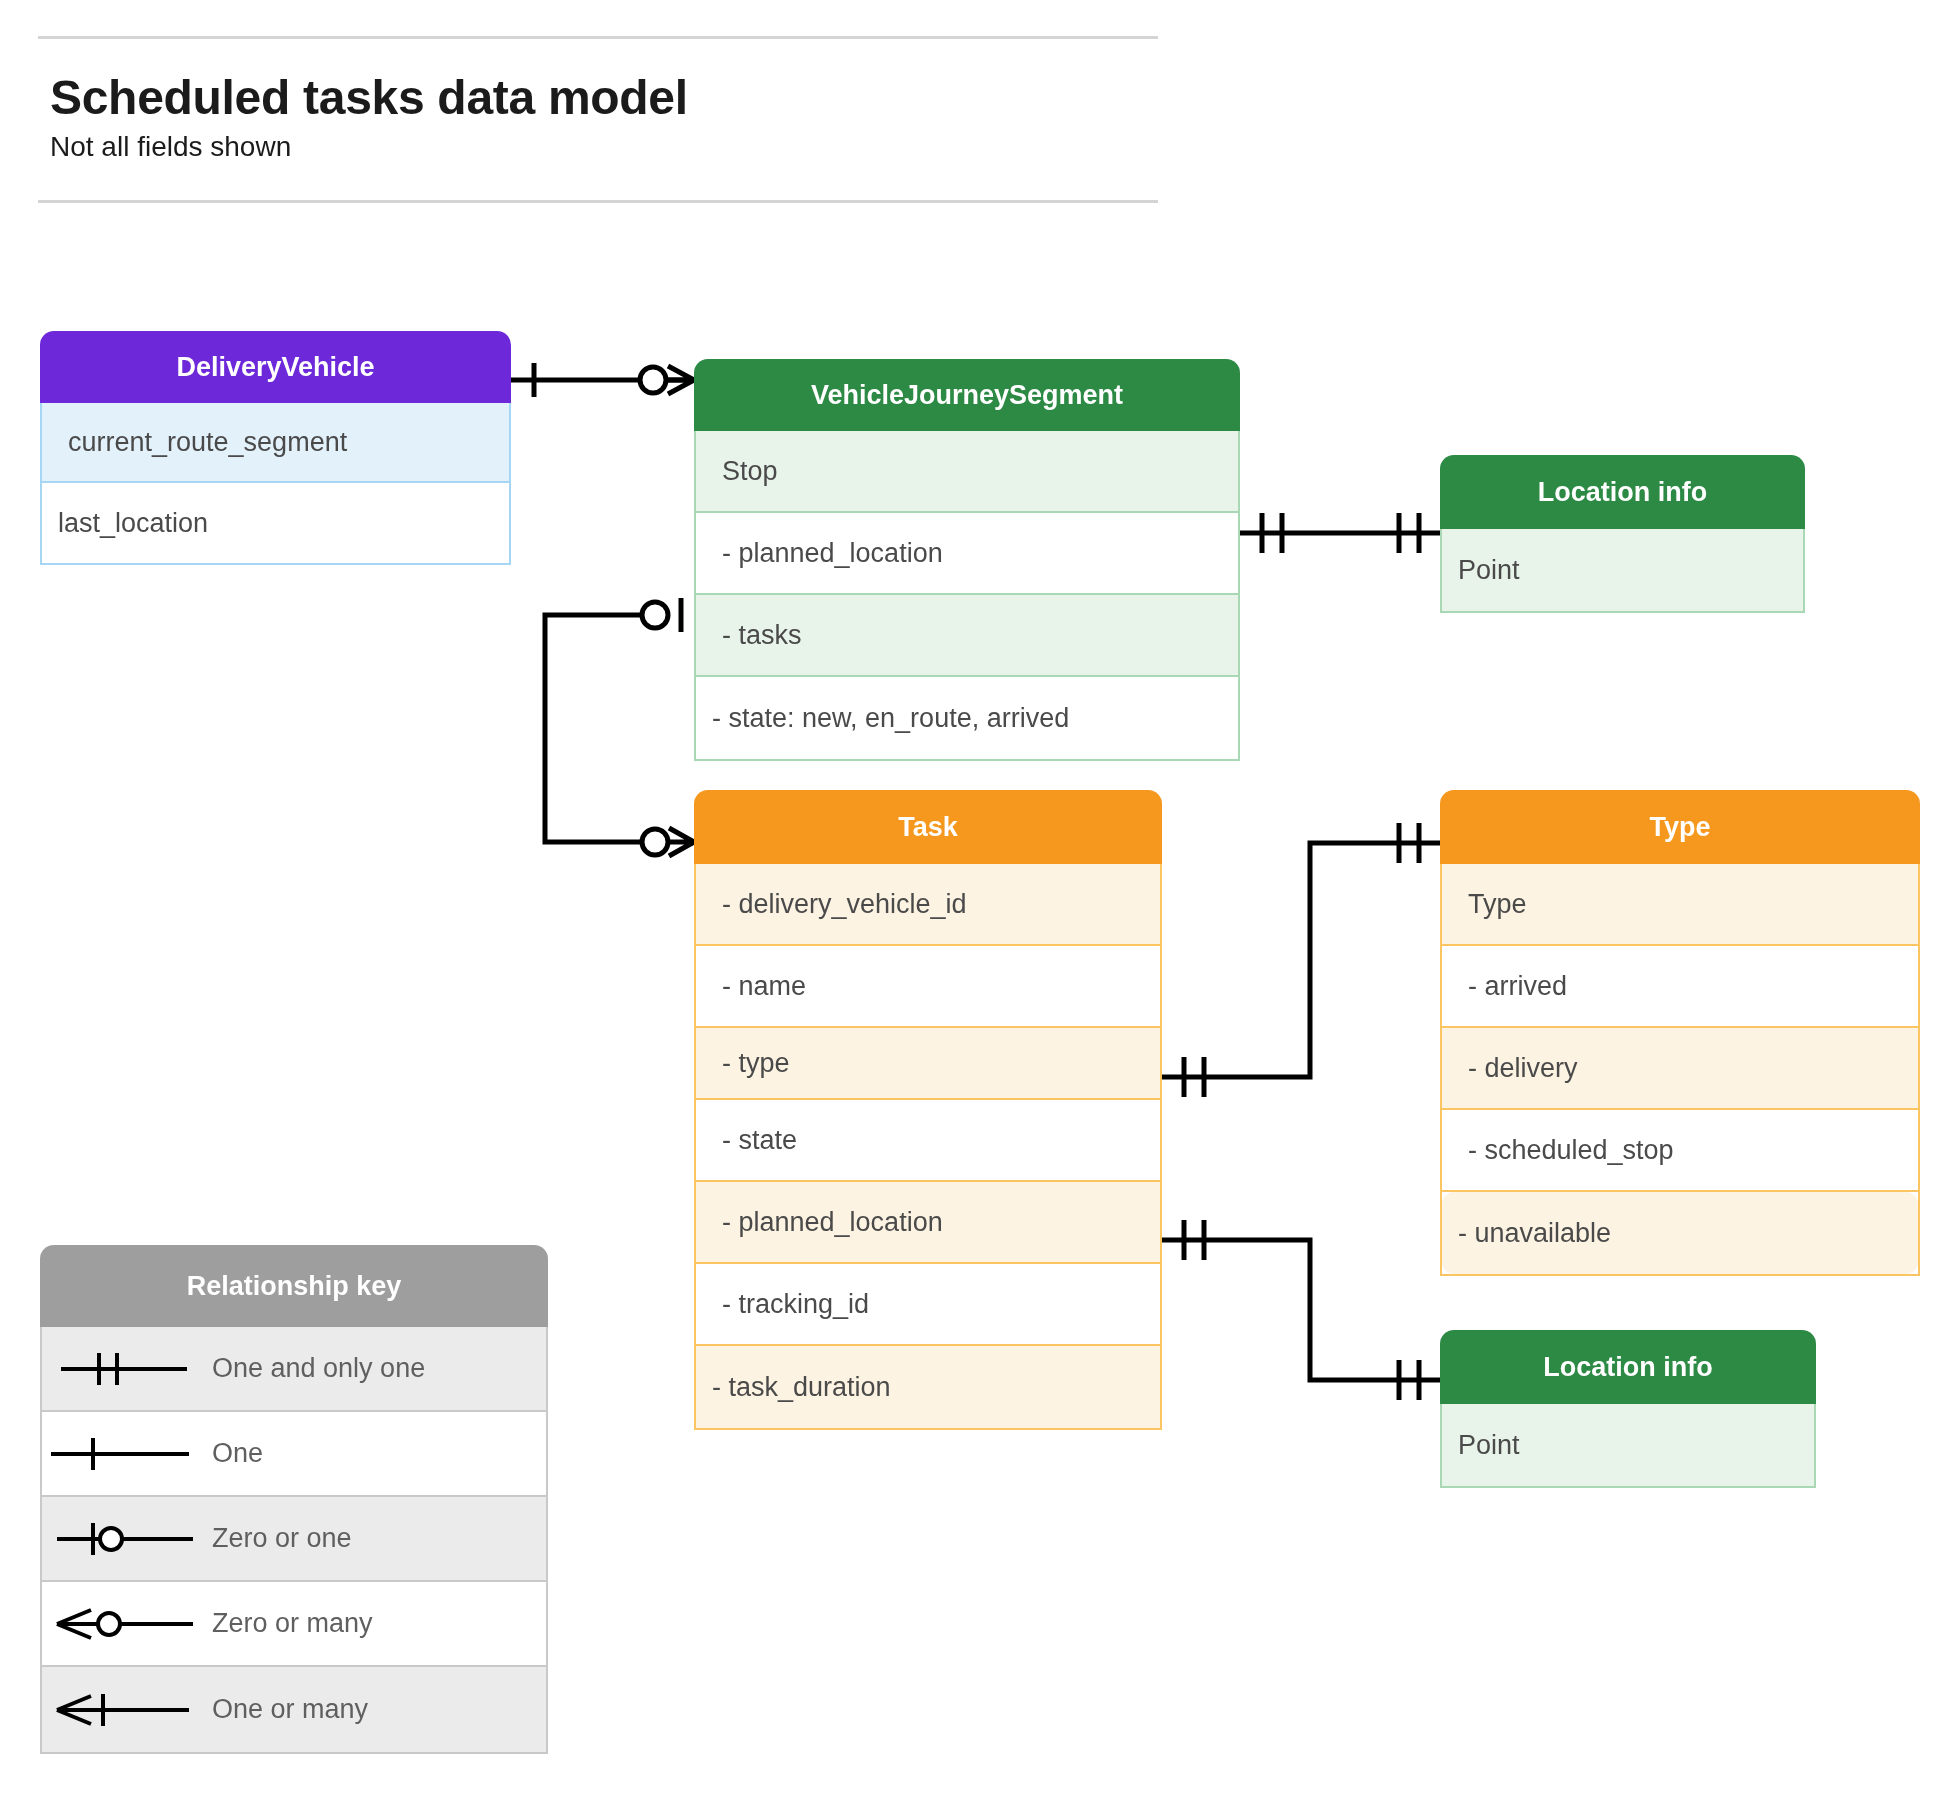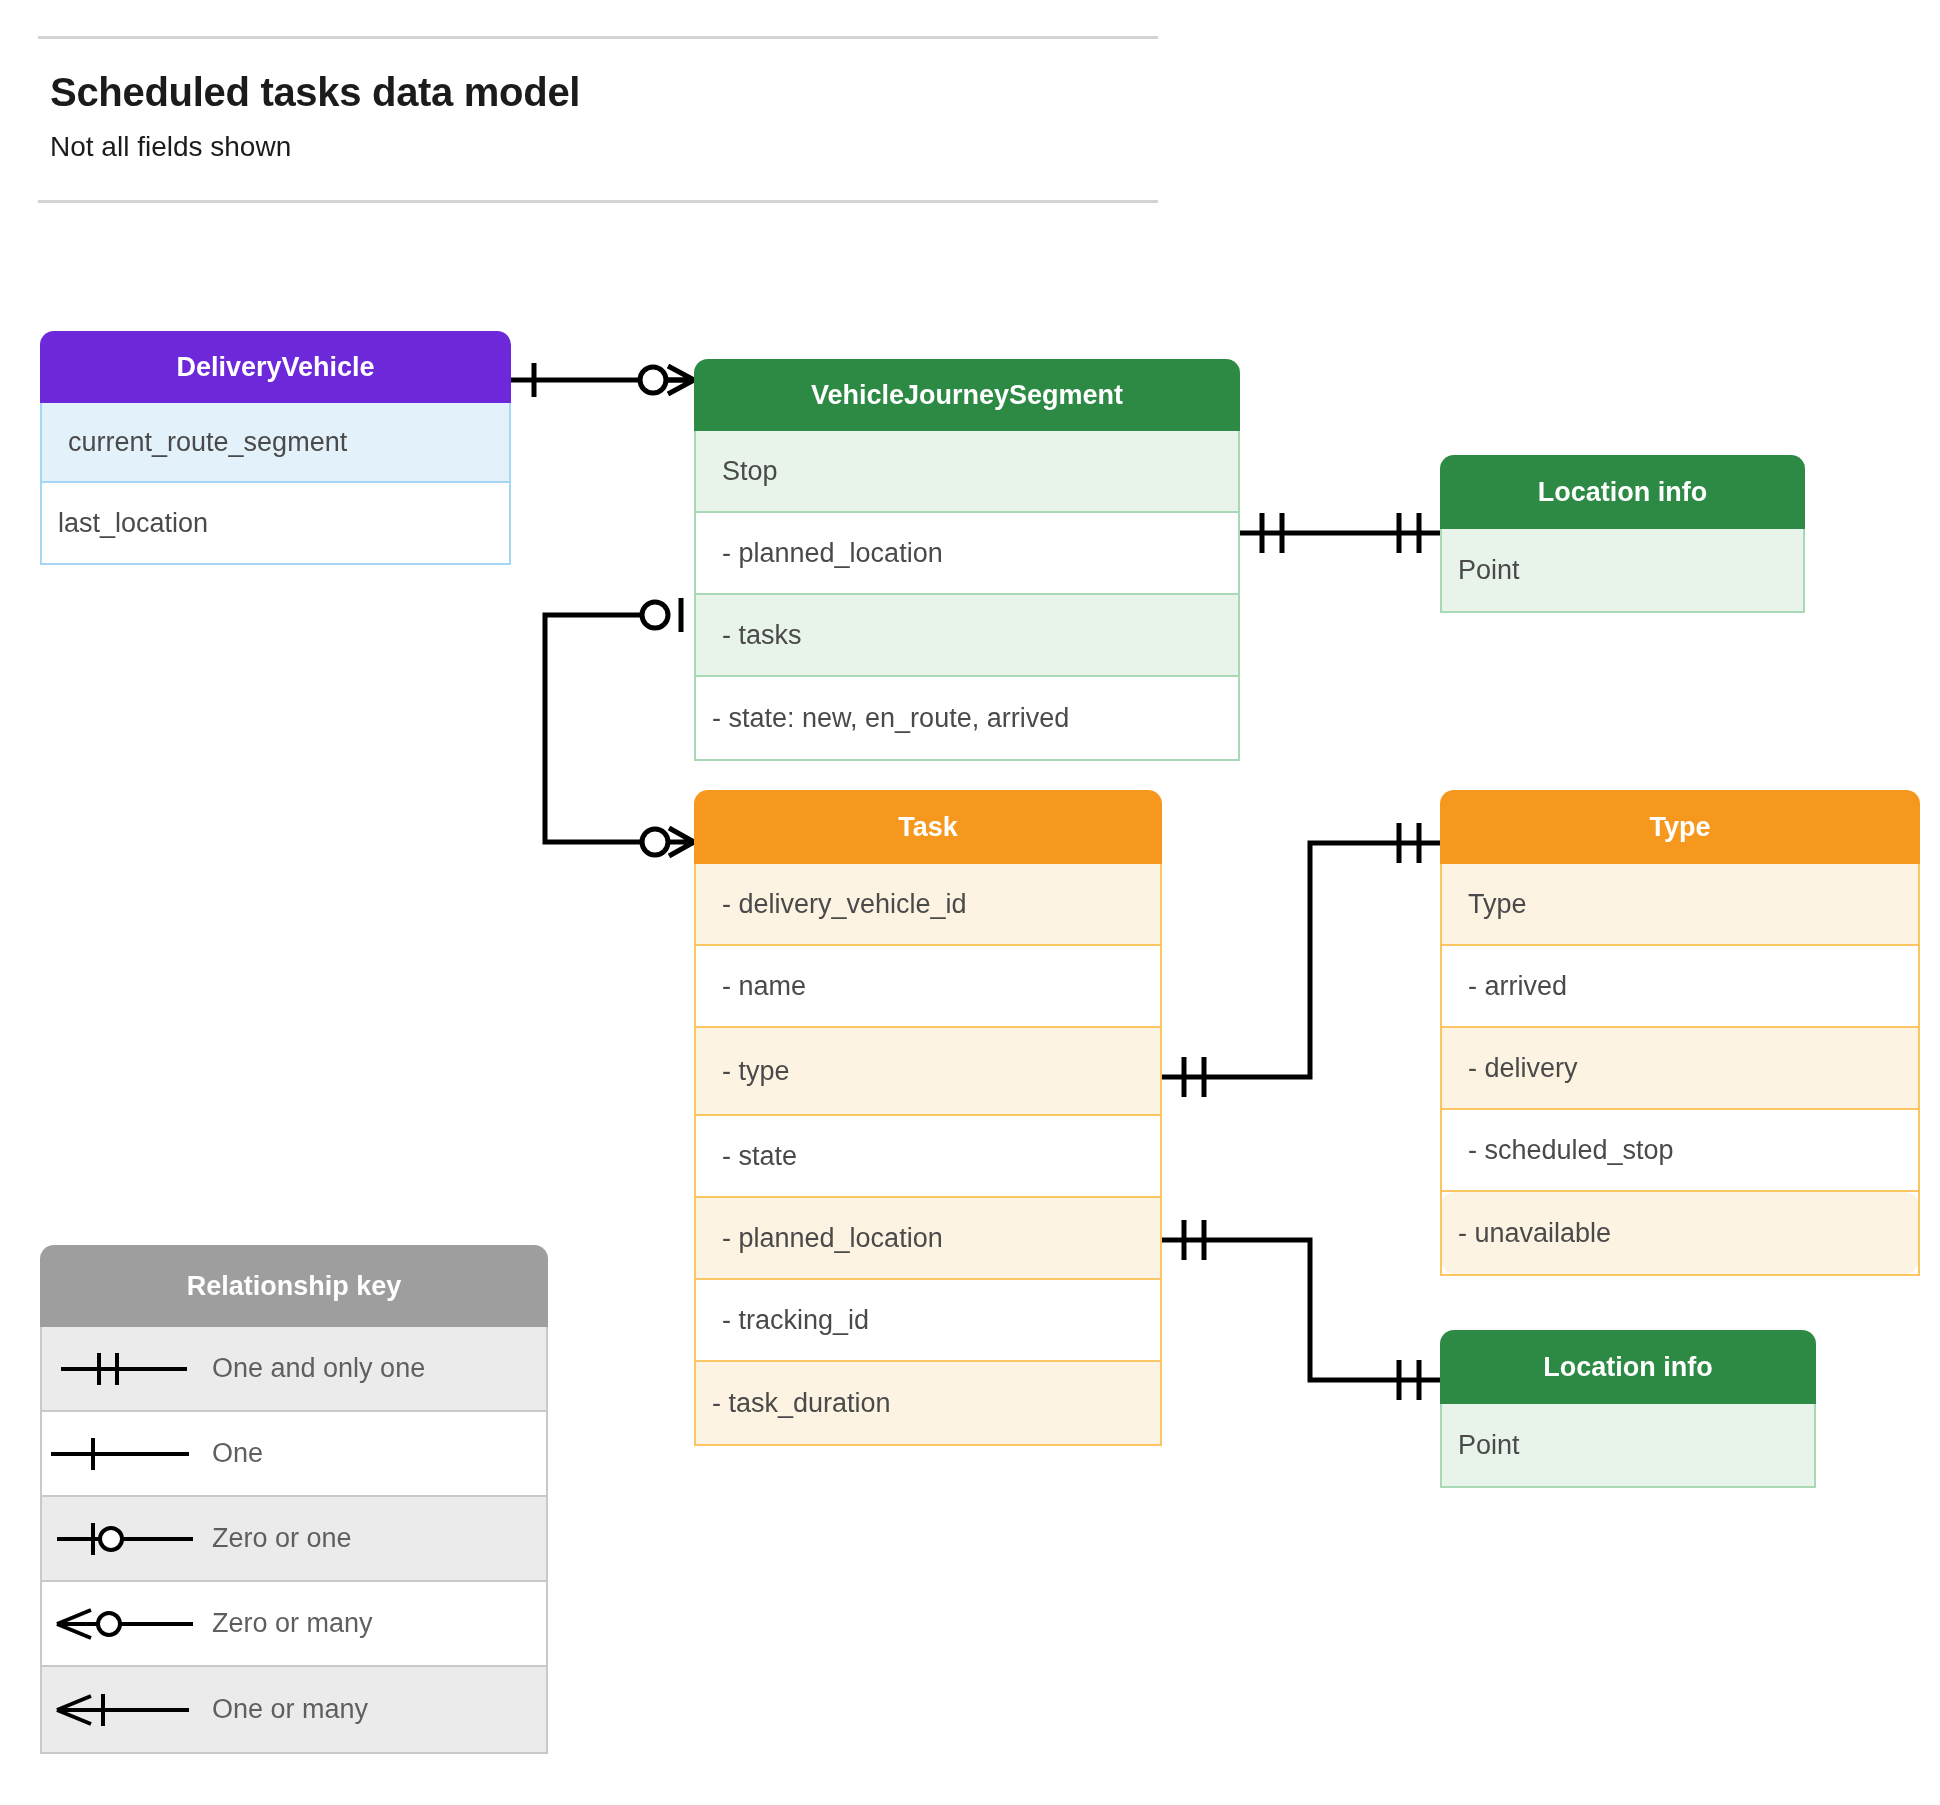--- a/index.html
+++ b/index.html
@@ -27,21 +27,21 @@
     height: 3px;
     background: #d4d4d4;
   }
   #rule-top { top: 36px; }
   #rule-bottom { top: 200px; }
 
   #doc-title {
     position: absolute;
     left: 50px;
     top: 70px;
-    font-size: 40px;
+    font-size: 48px;
     font-weight: 700;
     color: #1b1b1b;
     letter-spacing: -0.3px;
     white-space: nowrap;
   }
   #doc-subtitle {
     position: absolute;
     left: 50px;
     top: 131px;
     font-size: 28px;
@@ -209,21 +209,21 @@
     <div class="entity-rows">
       <div class="erow tint" style="height:82px;">Point</div>
     </div>
   </div>
 
   <div class="entity th-orange" style="left:694px; top:790px; width:468px;">
     <div class="entity-header" style="height:74px;">Task</div>
     <div class="entity-rows">
       <div class="erow tint" style="height:82px;">- delivery_vehicle_id</div>
       <div class="erow plain" style="height:82px;">- name</div>
-      <div class="erow tint" style="height:88px;">- type</div>
+      <div class="erow tint" style="height:72px;">- type</div>
       <div class="erow plain" style="height:82px;">- state</div>
       <div class="erow tint" style="height:82px;">- planned_location</div>
       <div class="erow plain" style="height:82px;">- tracking_id</div>
       <div class="erow tint" style="height:82px;">- task_duration</div>
     </div>
   </div>
 
   <div class="entity th-orange" style="left:1440px; top:790px; width:480px;">
     <div class="entity-header" style="height:74px;">Type</div>
     <div class="entity-rows">

